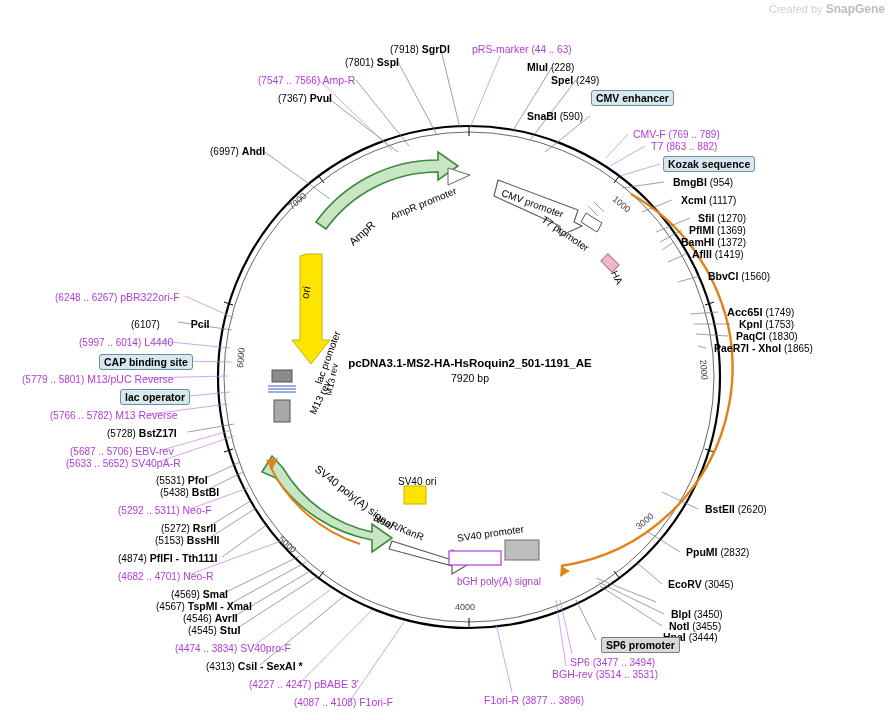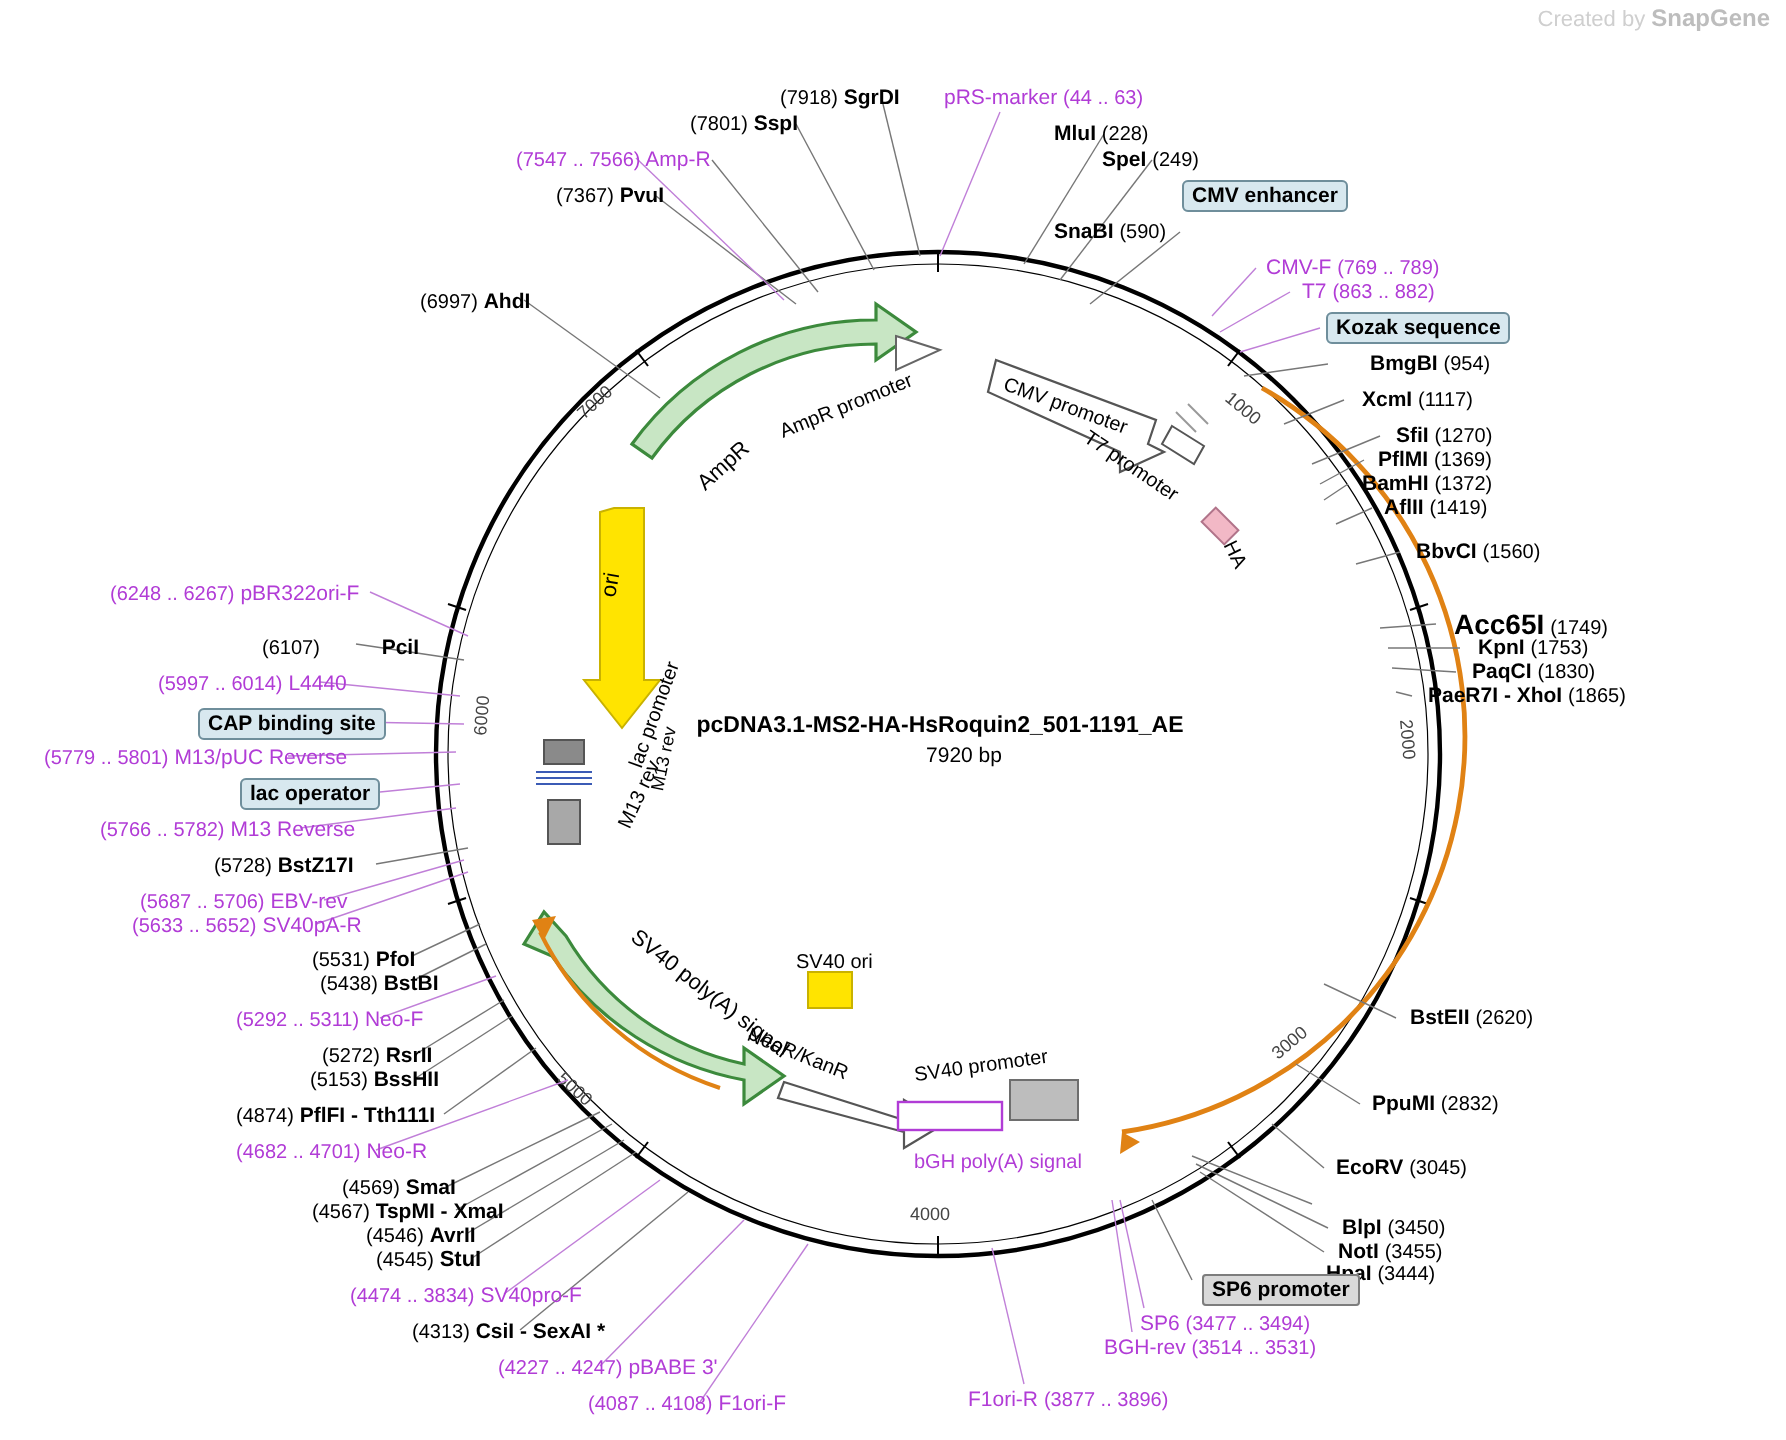--- a/index.html
+++ b/index.html
@@ -14,21 +14,21 @@
   .lbl{position:absolute;white-space:nowrap;line-height:11px;}
   .blk{color:#000;}
   .mag{color:#b13cd6;}
   .bold{font-weight:bold;}
   .pos{color:#000;}
   .watermark{position:absolute;right:8px;top:2px;font-size:11px;color:#cfcfcf;}
   .watermark .sg{font-weight:bold;font-size:12px;color:#bdbdbd;}
   .center-title{position:absolute;text-align:center;width:300px;left:320px;top:357px;
     font-size:11.5px;font-weight:bold;color:#000;}
   .center-sub{position:absolute;text-align:center;width:300px;left:320px;top:372px;
-    font-size:10.5px;color:#000;padding-left:12px;}
+    font-size:10.5px;color:#000;}
   .boxed{background:#d8e8ef;border:1px solid #6f8e9b;border-radius:3px;padding:1px 4px;}
   .boxed-grey{background:#d9d9d9;border:1px solid #7d7d7d;border-radius:2px;padding:1px 4px;}
   svg{position:absolute;left:0;top:0;}
   .tick{stroke:#000;stroke-width:1;}
   .lead{stroke:#777;stroke-width:0.7;fill:none;}
   .leadm{stroke:#c07fd8;stroke-width:0.7;fill:none;}
 </style>
 </head>
 <body>
 
@@ -225,28 +225,28 @@
     <div class="lbl" style="left: 249px; top: 679px; font-size: 10.5px;"><span class="mag" style="font-size: 10px;">(4227 .. 4247)</span> <span class="mag" style="font-size: 10.5px;">pBABE 3'</span></div>
     <div class="lbl" style="left: 294px; top: 697px; font-size: 10.5px;"><span class="mag" style="font-size: 10px;">(4087 .. 4108)</span> <span class="mag" style="font-size: 10.5px;">F1ori-F</span></div>
     <div class="lbl" style="left: 472px; top: 44px; font-size: 10.5px;"><span class="mag" style="font-size: 10.5px;">pRS-marker</span>  <span class="mag" style="font-size: 10px;">(44 .. 63)</span></div>
     <div class="lbl" style="left: 527px; top: 62px; font-size: 10.5px;"><span class="blk bold" style="font-size: 10.5px;">MluI</span>  <span class="pos" style="font-size: 10px;">(228)</span></div>
     <div class="lbl" style="left: 551px; top: 75px; font-size: 10.5px;"><span class="blk bold" style="font-size: 10.5px;">SpeI</span>  <span class="pos" style="font-size: 10px;">(249)</span></div>
     <div class="lbl" style="left: 591px; top: 93px; font-size: 10.5px;"><span class="blk bold boxed" style="font-size: 10.5px;">CMV enhancer</span></div>
     <div class="lbl" style="left: 527px; top: 111px; font-size: 10.5px;"><span class="blk bold" style="font-size: 10.5px;">SnaBI</span>  <span class="pos" style="font-size: 10px;">(590)</span></div>
     <div class="lbl" style="left: 633px; top: 129px; font-size: 10.5px;"><span class="mag" style="font-size: 10.5px;">CMV-F</span>  <span class="mag" style="font-size: 10px;">(769 .. 789)</span></div>
     <div class="lbl" style="left: 651px; top: 141px; font-size: 10.5px;"><span class="mag" style="font-size: 10.5px;">T7</span>  <span class="mag" style="font-size: 10px;">(863 .. 882)</span></div>
     <div class="lbl" style="left: 663px; top: 159px; font-size: 10.5px;"><span class="blk bold boxed" style="font-size: 10.5px;">Kozak sequence</span></div>
-    <div class="lbl" style="left: 673px; top: 177px; font-size: 10.5px;"><span class="blk bold" style="font-size: 10.5px; margin-left: 12px;">BmgBI</span>  <span class="pos" style="font-size: 10px;">(954)</span></div>
+    <div class="lbl" style="left: 673px; top: 177px; font-size: 10.5px;"><span class="blk bold" style="font-size: 10.5px;">BmgBI</span>  <span class="pos" style="font-size: 10px;">(954)</span></div>
     <div class="lbl" style="left: 681px; top: 195px; font-size: 10.5px;"><span class="blk bold" style="font-size: 10.5px;">XcmI</span>  <span class="pos" style="font-size: 10px;">(1117)</span></div>
     <div class="lbl" style="left: 698px; top: 213px; font-size: 10.5px;"><span class="blk bold" style="font-size: 10.5px;">SfiI</span>  <span class="pos" style="font-size: 10px;">(1270)</span></div>
     <div class="lbl" style="left: 689px; top: 225px; font-size: 10.5px;"><span class="blk bold" style="font-size: 10.5px;">PflMI</span>  <span class="pos" style="font-size: 10px;">(1369)</span></div>
     <div class="lbl" style="left: 681px; top: 237px; font-size: 10.5px;"><span class="blk bold" style="font-size: 10.5px;">BamHI</span>  <span class="pos" style="font-size: 10px;">(1372)</span></div>
     <div class="lbl" style="left: 692px; top: 249px; font-size: 10.5px;"><span class="blk bold" style="font-size: 10.5px;">AflII</span>  <span class="pos" style="font-size: 10px;">(1419)</span></div>
     <div class="lbl" style="left: 708px; top: 271px; font-size: 10.5px;"><span class="blk bold" style="font-size: 10.5px;">BbvCI</span>  <span class="pos" style="font-size: 10px;">(1560)</span></div>
-    <div class="lbl" style="left: 727px; top: 307px; font-size: 10.5px;"><span class="blk bold" style="font-size: 14px; margin-top: 48px;">Acc65I</span>  <span class="pos" style="font-size: 10px;">(1749)</span></div>
+    <div class="lbl" style="left: 727px; top: 307px; font-size: 10.5px;"><span class="blk bold" style="font-size: 11px; margin-top: 48px;">Acc65I</span>  <span class="pos" style="font-size: 10px;">(1749)</span></div>
     <div class="lbl" style="left: 739px; top: 319px; font-size: 10.5px;"><span class="blk bold" style="font-size: 10.5px;">KpnI</span>  <span class="pos" style="font-size: 10px;">(1753)</span></div>
     <div class="lbl" style="left: 736px; top: 331px; font-size: 10.5px;"><span class="blk bold" style="font-size: 10.5px;">PaqCI</span>  <span class="pos" style="font-size: 10px;">(1830)</span></div>
     <div class="lbl" style="left: 714px; top: 343px; font-size: 10.5px;"><span class="blk bold" style="font-size: 10.5px;">PaeR7I  -  XhoI</span>  <span class="pos" style="font-size: 10px;">(1865)</span></div>
     <div class="lbl" style="left: 705px; top: 504px; font-size: 10.5px;"><span class="blk bold" style="font-size: 10.5px;">BstEII</span>  <span class="pos" style="font-size: 10px;">(2620)</span></div>
     <div class="lbl" style="left: 686px; top: 547px; font-size: 10.5px;"><span class="blk bold" style="font-size: 10.5px;">PpuMI</span>  <span class="pos" style="font-size: 10px;">(2832)</span></div>
     <div class="lbl" style="left: 668px; top: 579px; font-size: 10.5px;"><span class="blk bold" style="font-size: 10.5px;">EcoRV</span>  <span class="pos" style="font-size: 10px;">(3045)</span></div>
     <div class="lbl" style="left: 663px; top: 632px; font-size: 10.5px;"><span class="blk bold" style="font-size: 10.5px;">HpaI</span>  <span class="pos" style="font-size: 10px;">(3444)</span></div>
     <div class="lbl" style="left: 671px; top: 609px; font-size: 10.5px;"><span class="blk bold" style="font-size: 10.5px;">BlpI</span>  <span class="pos" style="font-size: 10px;">(3450)</span></div>
     <div class="lbl" style="left: 669px; top: 621px; font-size: 10.5px;"><span class="blk bold" style="font-size: 10.5px;">NotI</span>  <span class="pos" style="font-size: 10px;">(3455)</span></div>
     <div class="lbl" style="left: 601px; top: 640px; font-size: 10.5px;"><span class="blk bold boxed-grey" style="font-size: 10.5px;">SP6 promoter</span></div>

